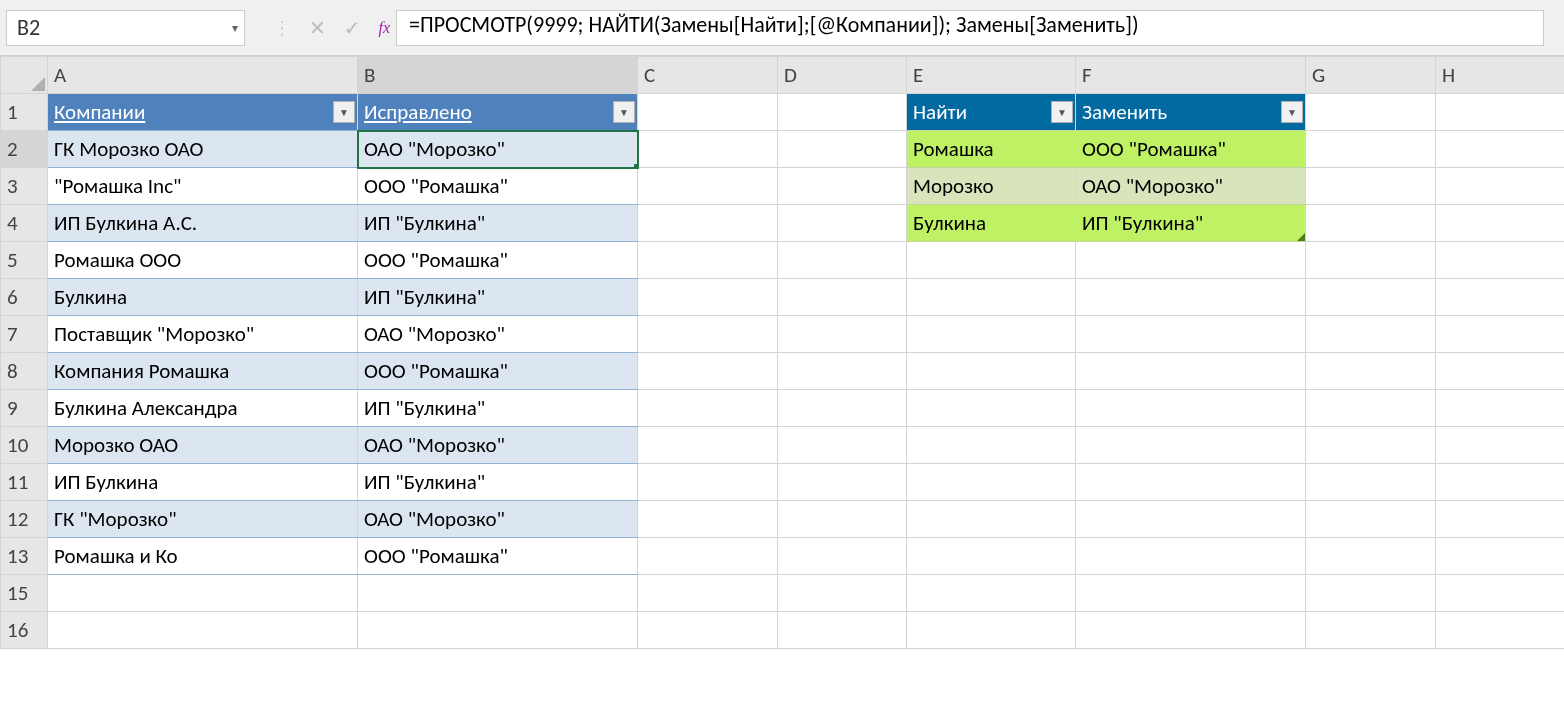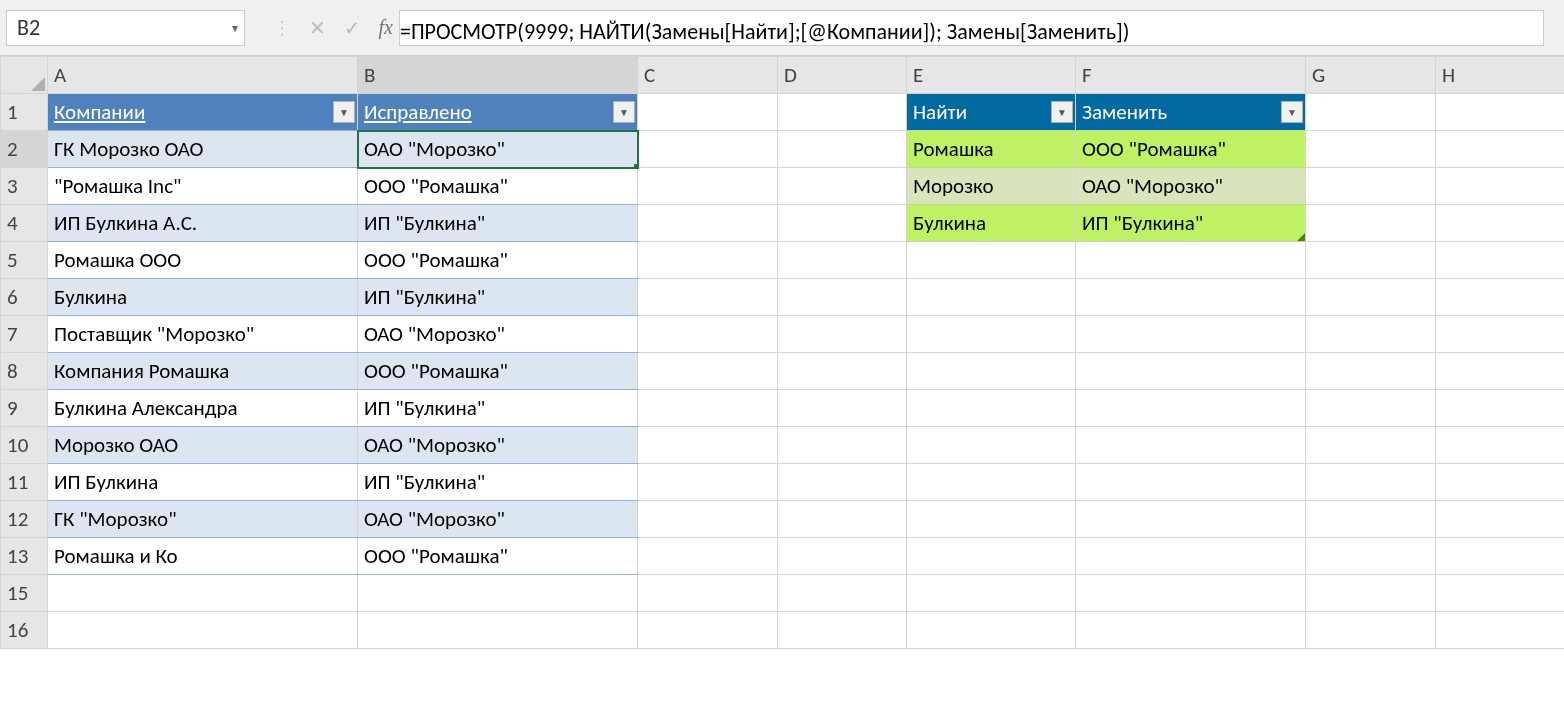--- a/index.html
+++ b/index.html
@@ -49,32 +49,32 @@
     margin: 0 6px 0 20px;
     color: #bbbbbb;
   }
   .fx-controls .v-sep {
     color: #cccccc;
     font-size: 18px;
   }
   .fx-controls .fx-icon {
     font-style: italic;
     font-family: 'Times New Roman', serif;
-    color: #737373;
-    font-size: 20px;
+    color: #a21caf;
+    font-size: 16px;
   }
   .formula-input {
     flex: 1;
     height: 36px;
     margin-right: 20px;
     background: #ffffff;
     border: 1px solid #cccccc;
     display: flex;
-    align-items: flex-end;
-    padding: 0 0;
+    align-items: flex-start;
+    padding: 0 12px;
     font-size: 22px;
     color: #000;
   }
 
   
   .grid-wrap {
     position: relative;
   }
   table.grid {
     border-collapse: collapse;

